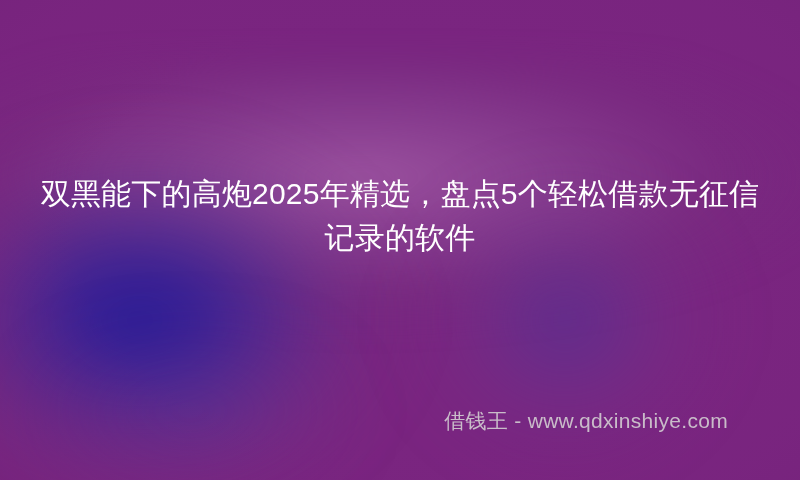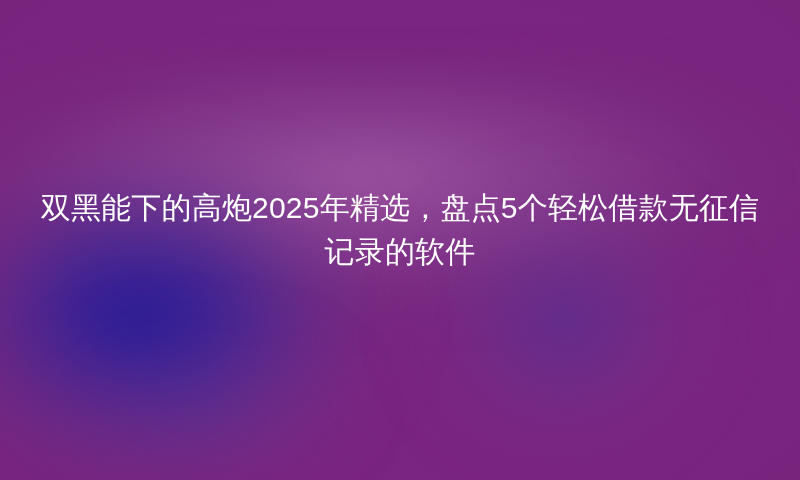--- a/index.html
+++ b/index.html
@@ -91,21 +91,21 @@
     background: radial-gradient(ellipse 78% 82% at 50% 50%,
                 rgba(122, 37, 128, 0.0) 52%,
                 rgba(118, 35, 124, 0.30) 80%,
                 rgba(114, 34, 120, 0.55) 100%);
   }
 
   
   #headline {
     position: absolute;
     left: 0;
-    top: 186px;
+    top: 172px;
     width: 800px;
     padding: 0 34px;
     box-sizing: border-box;
     text-align: center;
     color: #ffffff;
     font-size: 30px;
     line-height: 44px;
     font-weight: 400;
     letter-spacing: 0.2px;
     white-space: pre-line;
@@ -130,14 +130,15 @@
 <div id="banner">
 
   <div class="glow glow-wash"></div>
   <div class="glow glow-indigo"></div>
   <div class="glow glow-violet"></div>
   <div class="glow glow-lowleft"></div>
   <div class="glow glow-vignette"></div>
 
   <div id="headline">双黑能下的高炮2025年精选，盘点5个轻松借款无征信记录的软件</div>
 
+  <div id="watermark">借钱王 - www.qdxinshiye.com</div>
 
 </div>
 
 </body></html>

